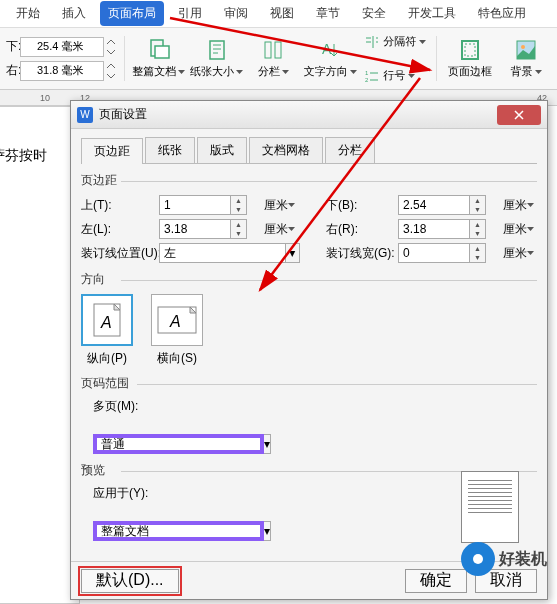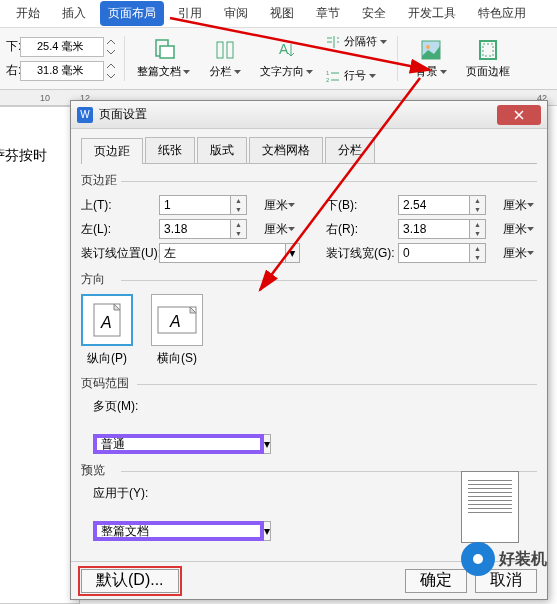--- a/index.html
+++ b/index.html
@@ -143,20 +143,34 @@
     <span class="label">
         <span>整篇文档</span>
         <svg class="chev">
           <path d="M0 0 L3.5 4 L7 0" fill="#555"></path>
         </svg>
       </span>
   </div>
   <div class="big-btn">
     <span class="icon">
         <svg viewBox="0 0 24 24">
+          <rect x="5" y="3" width="14" height="18" fill="none" stroke="#4a7" stroke-width="1.5"></rect>
+          <path d="M8 7h8M8 11h8M8 15h5" stroke="#4a7"></path>
+        </svg>
+      </span>
+    <span class="label">
+        <span>纸张大小</span>
+        <svg class="chev">
+          <path d="M0 0 L3.5 4 L7 0" fill="#555"></path>
+        </svg>
+      </span>
+  </div>
+  <div class="big-btn">
+    <span class="icon">
+        <svg viewBox="0 0 24 24">
           <rect x="4" y="4" width="6" height="16" fill="none" stroke="#4a7"></rect>
           <rect x="14" y="4" width="6" height="16" fill="none" stroke="#4a7"></rect>
         </svg>
       </span>
     <span class="label">
         <span>分栏</span>
         <svg class="chev">
           <path d="M0 0 L3.5 4 L7 0" fill="#555"></path>
         </svg>
       </span>
@@ -198,40 +212,40 @@
       <span>行号</span>
         <svg class="chev">
           <path d="M0 0 L3.5 4 L7 0" fill="#555"></path>
         </svg>
     </div>
   </div>
   <div class="divider"></div>
   <div class="big-btn">
     <span class="icon">
         <svg viewBox="0 0 24 24">
+          <rect x="4" y="3" width="16" height="18" fill="none" stroke="#4a7" stroke-width="2"></rect>
+          <rect x="7" y="6" width="10" height="12" fill="none" stroke="#4a7" stroke-dasharray="2"></rect>
+        </svg>
+      </span>
+    <span class="label">页面边框</span>
+  </div>
+  <div class="big-btn">
+    <span class="icon">
+        <svg viewBox="0 0 24 24">
           <rect x="3" y="3" width="18" height="18" fill="#bde" stroke="#4a7"></rect>
           <circle cx="9" cy="9" r="2" fill="#fa5"></circle>
           <path d="M3 18l6-6 6 4 6-8v13H3" fill="#4a7"></path>
         </svg>
       </span>
     <span class="label">
         <span>背景</span>
         <svg class="chev">
           <path d="M0 0 L3.5 4 L7 0" fill="#555"></path>
         </svg>
       </span>
-  </div>
-  <div class="big-btn">
-    <span class="icon">
-        <svg viewBox="0 0 24 24">
-          <rect x="4" y="3" width="16" height="18" fill="none" stroke="#4a7" stroke-width="2"></rect>
-          <rect x="7" y="6" width="10" height="12" fill="none" stroke="#4a7" stroke-dasharray="2"></rect>
-        </svg>
-      </span>
-    <span class="label">页面边框</span>
   </div>
 </div>
 
 <div class="ruler">
   <span>10</span>
   <span>12</span>
   <span style="position:absolute;right:10px">42</span>
 </div>
 
 <div class="doc-bg">

